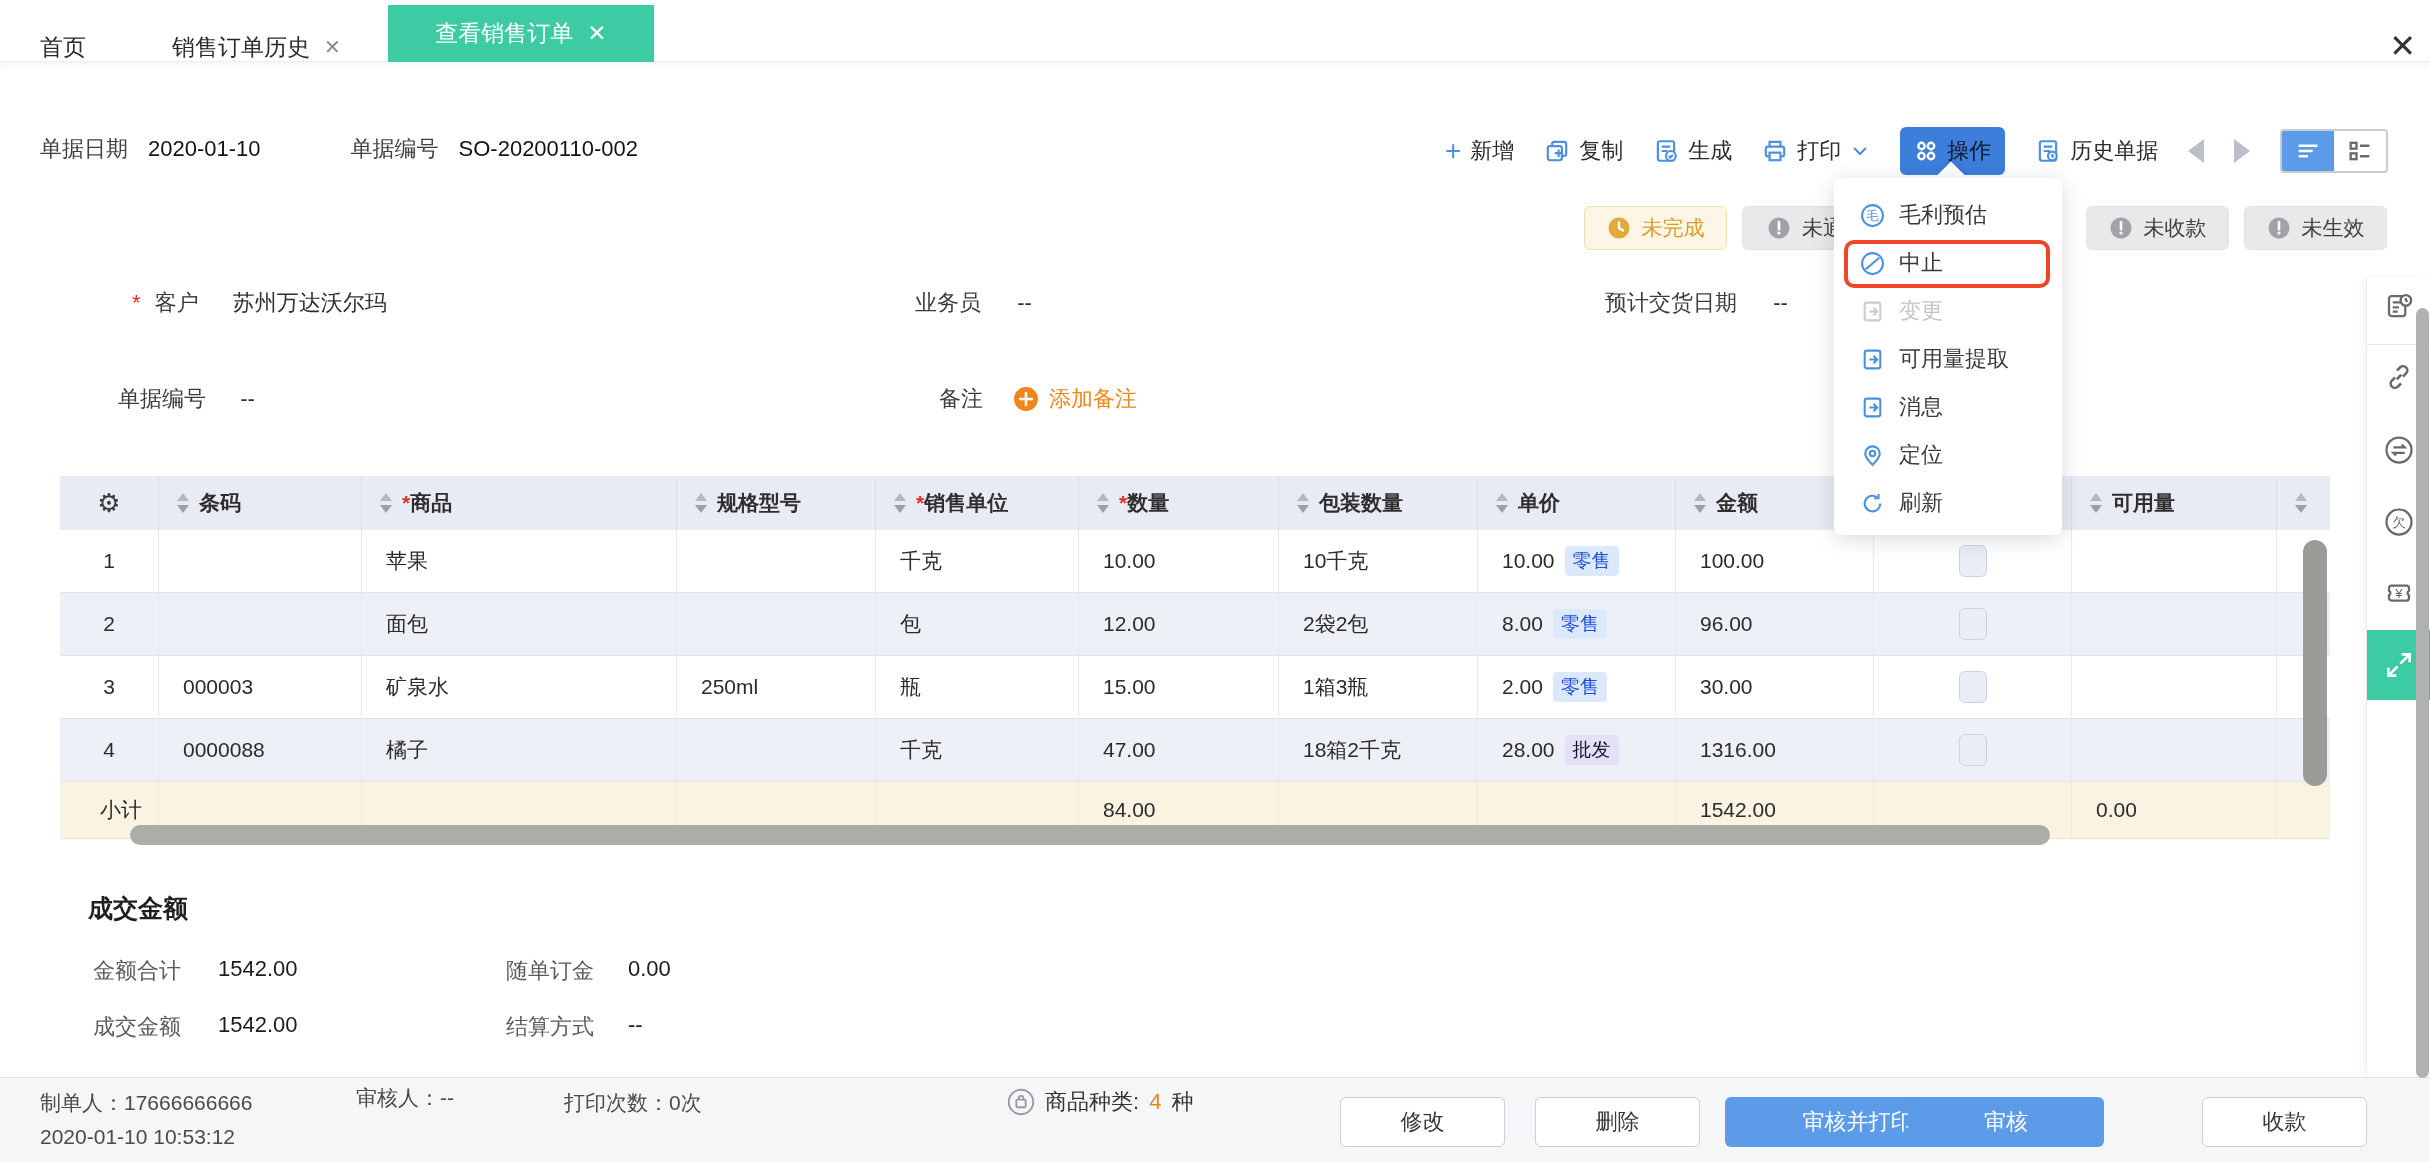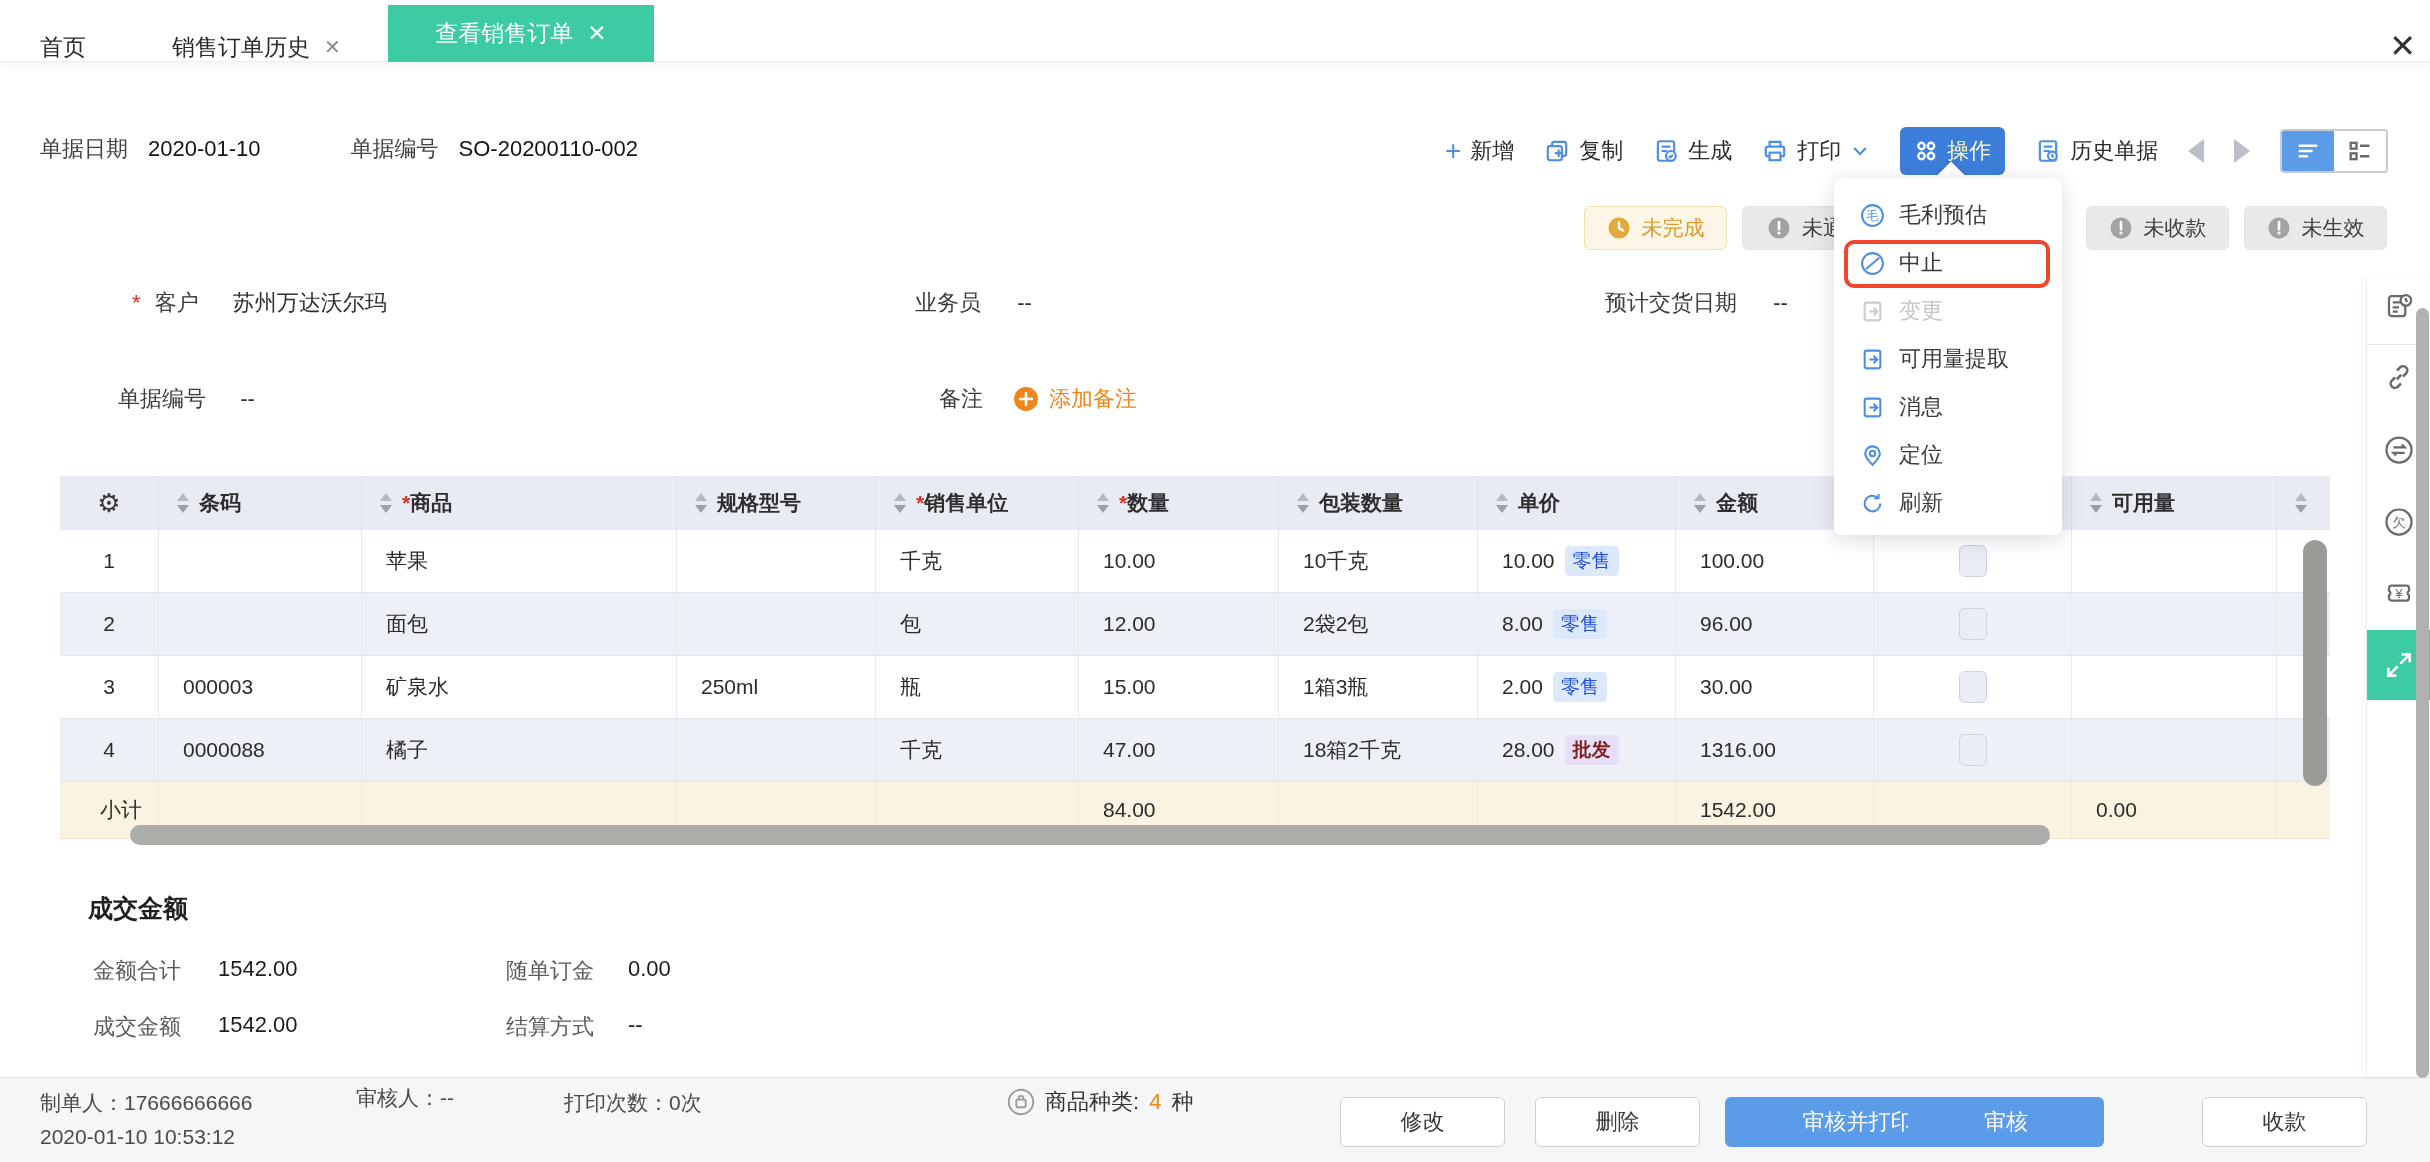--- a/index.html
+++ b/index.html
@@ -15,21 +15,21 @@
   .win-close { position:absolute; top:30px; right:14px; font-size:32px; color:#333; line-height:1; }
 
   
   .doc-meta { position:absolute; top:134px; left:40px; display:flex; align-items:center; font-size:22px; }
   .doc-meta .lbl { color:#414141; }
   .doc-meta .val { color:#141414; font-weight:500; margin-left:20px; }
   .doc-meta .gap { width:90px; }
   .tools { position:absolute; top:127px; left:1445px; height:48px; display:flex; align-items:center; gap:30px; z-index:45; }
   .tool { display:flex; align-items:center; gap:9px; font-size:22px; color:#2b2b2b; cursor:pointer; }
   .tool .plus { color:#4D8FE0; font-size:28px; font-weight:400; line-height:1; }
-  .btn-action { display:flex; align-items:center; gap:9px; background:#3D7EDB; color:#fef9c3; font-size:22px; border-radius:6px; padding:9px 14px; cursor:pointer; }
+  .btn-action { display:flex; align-items:center; gap:9px; background:#3D7EDB; color:#0f172a; font-size:22px; border-radius:6px; padding:9px 14px; cursor:pointer; }
   .nav-arrow { width:0; height:0; border-top:12px solid transparent; border-bottom:12px solid transparent; cursor:pointer; }
   .nav-prev { border-right:16px solid #BBBFC7; }
   .nav-next { border-left:16px solid #BBBFC7; }
   .view-toggle { display:flex; border:2px solid #C7CBD2; border-radius:4px; overflow:hidden; height:44px; }
   .view-toggle .seg { width:52px; height:100%; display:flex; align-items:center; justify-content:center; cursor:pointer; }
   .seg-list { background:#5B9BE8; }
   .seg-card { background:#fff; }
 
   
   .badge { position:absolute; top:206px; height:44px; border-radius:6px; display:flex; align-items:center; justify-content:center; gap:11px; font-size:21px; z-index:10; }
@@ -62,21 +62,21 @@
   .cell.cen { justify-content:center; padding-left:0; }
   .tsub { height:57px; background:#FAF3E2; border-bottom:1px solid #E9E3D0; }
   .tsub .cell { display:flex; align-items:center; font-size:21px; color:#2b2b2b; border-right:1px solid #EFE9D6; padding-left:24px; }
   .sort { display:inline-flex; flex-direction:column; gap:4px; margin-right:10px; }
   .sort i { width:0; height:0; border-left:6px solid transparent; border-right:6px solid transparent; }
   .sort .up { border-bottom:8px solid #B4B8C4; }
   .sort .dn { border-top:8px solid #99A0AF; }
   .gear { font-size:26px; color:#3a3a3a; }
   .tag { margin-left:10px; font-size:19px; padding:2px 8px; border-radius:4px; }
   .tag-retail { background:#DCE8FC; color:#1d4ed8; }
-  .tag-whole { background:#E6DFF8; color:#7f1d1d;font-weight:bold; }
+  .tag-whole { background:#E6DFF8; color:#0f172a; }
   .cb { width:28px; height:32px; border-radius:6px; background:#E9EDF5; border:1px solid #CCD2DF; }
   .hscroll { position:absolute; left:130px; top:825px; width:1920px; height:20px; background:#ACACA8; border-radius:10px; z-index:12; }
   .tbl-vscroll { position:absolute; left:2303px; top:540px; width:24px; height:246px; background:#9B9B98; border-radius:12px; z-index:12; }
 
   
   .pay-title { position:absolute; left:88px; top:892px; font-size:25px; font-weight:bold; color:#1f1f1f; }
   .pay-lbl { position:absolute; font-size:22px; color:#5a5a5a; }
   .pay-val { position:absolute; font-size:22px; color:#1c1c1c; font-weight:500; }
 
   

